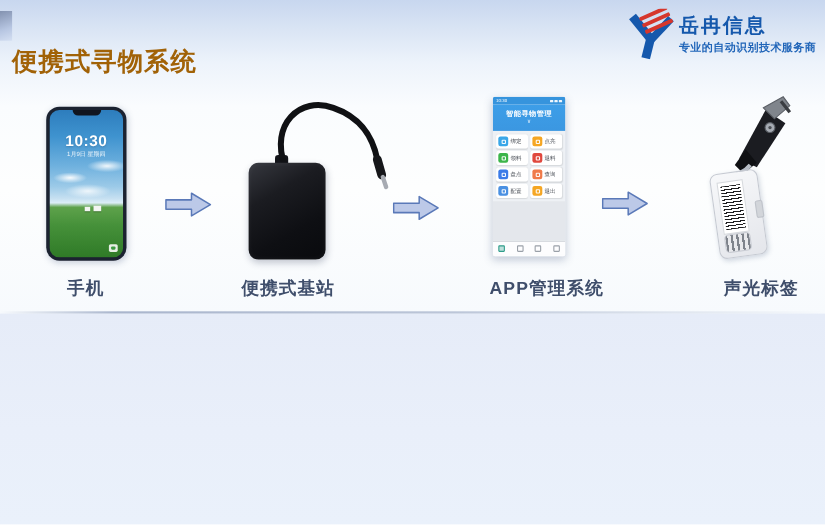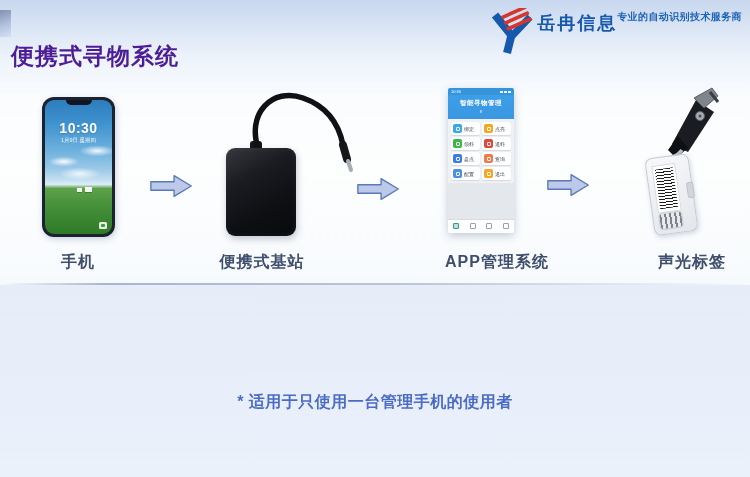--- a/index.html
+++ b/index.html
@@ -21,24 +21,24 @@
     position:absolute; left:0; top:283px; width:750px; height:2px;
     background:linear-gradient(90deg,rgba(125,145,180,0) 0%,rgba(105,125,165,.55) 14%,rgba(105,125,165,.42) 55%,rgba(125,145,180,.15) 86%,rgba(125,145,180,0) 100%);
   }
   .accent{
     position:absolute; left:0; top:10px; width:11px; height:27px;
     background:linear-gradient(160deg,#8392b0 0%,#b7c6e2 60%,#d4dff2 100%);
   }
   
   .page-title{
     position:absolute; left:11px; top:26px;
-    font-size:23px; font-weight:800; color:#4c1d95; letter-spacing:1px;
+    font-size:23px; font-weight:800; color:#a16207; letter-spacing:1px;
   }
   .logo{position:absolute; right:8px; top:8px; display:flex; align-items:flex-start;}
-  .logo-text{display:flex; flex-direction:row; margin-left:2px;}
+  .logo-text{display:flex; flex-direction:column; margin-left:2px;}
   .logo-name{font-size:18px; font-weight:800; color:#1558ac; letter-spacing:2px; line-height:22px; margin-top:4px;}
   .logo-tagline{font-size:10px; font-weight:700; color:#1f64b8; letter-spacing:.4px; margin-top:2px;}
   
   .flow{position:absolute; left:0; top:0; width:728px; height:285px;}
   .arrow{position:absolute; width:43px; height:26px;}
   .arrow.a1{left:150px; top:173px;}
   .arrow.a2{left:357px; top:176px;}
   .arrow.a3{left:547px; top:172px;}
   .flow-label{
     position:absolute; top:252px; transform:translateX(-50%);
@@ -263,14 +263,13 @@
         <div class="clasp"></div>
       </div>
     </div>
 
     <span class="flow-label fl1">手机</span>
     <span class="flow-label fl3">APP管理系统</span>
     <span class="flow-label fl2">便携式基站</span>
     <span class="flow-label fl4">声光标签</span>
   </div>
 
-  <div class="footnote">* 适用于只使用一台管理手机的使用者</div>
 </div>
 
 </body></html>

